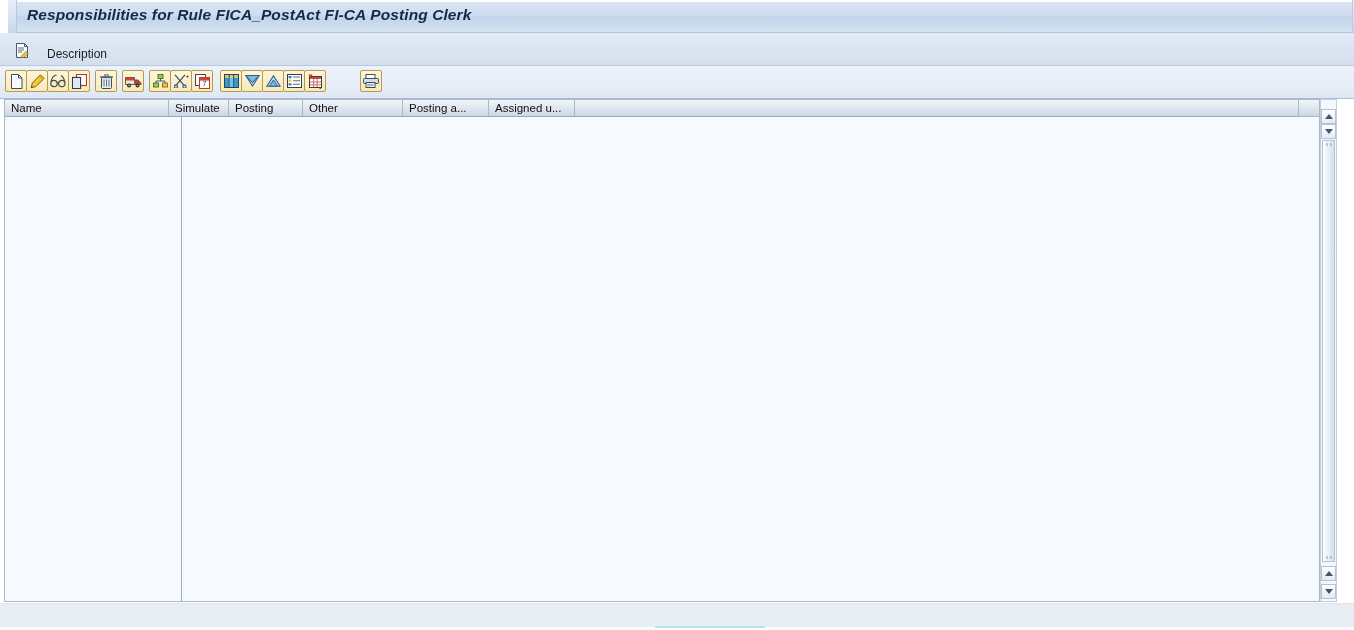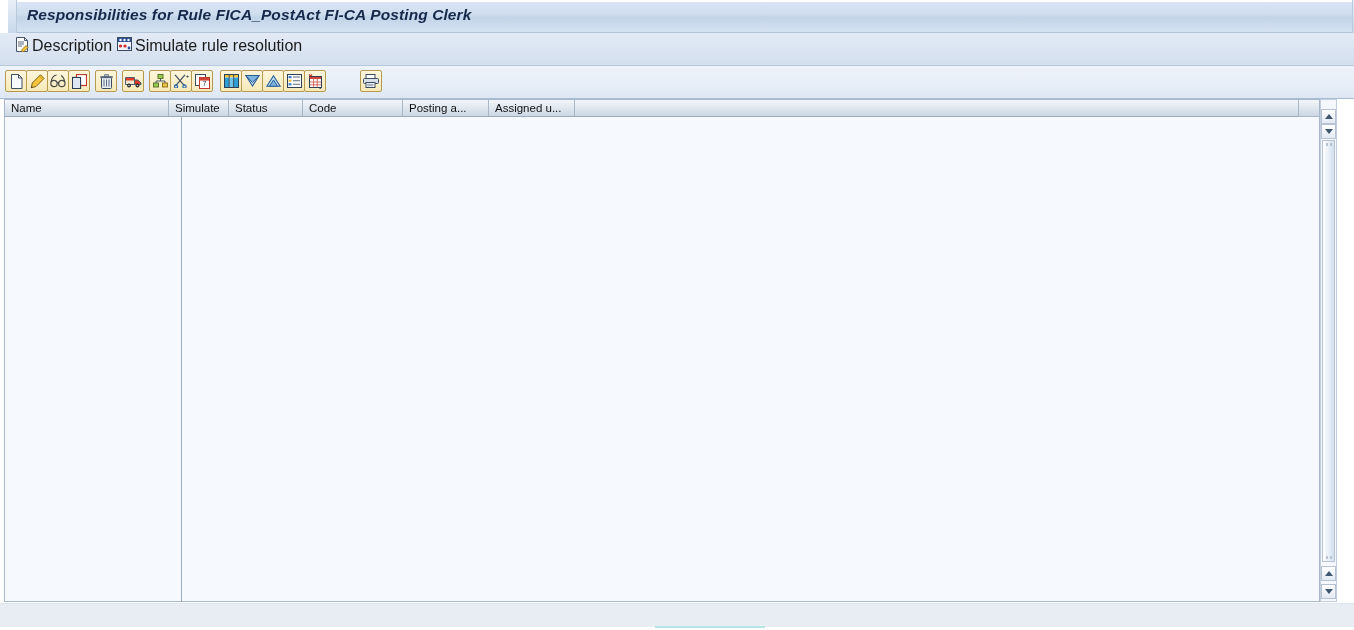--- a/index.html
+++ b/index.html
@@ -55,24 +55,24 @@
     width: 1354px; height: 33px;
     background: linear-gradient(to bottom, #e2eaf5 0%, #dbe5f2 50%, #d3dfee 100%);
     border-bottom: 1px solid #b8c8dc;
     box-sizing: border-box;
   }
   .funcbar-btn {
     position: absolute;
     top: 4px;
     height: 24px;
     display: flex;
-    align-items: flex-start;
-    gap: 3px;
+    align-items: flex-end;
+    gap: 18px;
     padding: 0 4px;
-    font-size: 16px;
+    font-size: 12px;
     color: #1b1b1b;
     cursor: default;
     white-space: nowrap;
   }
   .watermark {
     position: absolute;
     left: 254px; top: 36px;
     font-family: "Liberation Serif", serif;
     font-size: 24px;
     color: #f2c391;
@@ -281,35 +281,20 @@
         <svg width="14" height="15" viewBox="0 0 14 15">
           <path d="M1.5 0.5h8l3 3v11h-11z" fill="#fdfdfd" stroke="#47566b" stroke-width="1"></path>
           <path d="M9.5 0.5v3h3" fill="none" stroke="#47566b" stroke-width="1"></path>
           <path d="M3 5h6M3 7h6M3 9h4" stroke="#5a6b80" stroke-width="1"></path>
           <path d="M7 12.5l4-4 2 2-4 4-2.4.4z" fill="#f2c73c" stroke="#8a6c16" stroke-width=".8"></path>
         </svg>
       </span>
       <span>Description</span>
     </div>
 
-    <div class="funcbar-btn" style="left:113px;">
-      <span>
-        <svg width="15" height="14" viewBox="0 0 15 14">
-          <rect x="0.5" y="0.5" width="14" height="13" fill="#f3f5f8" stroke="#3a4a5e" stroke-width="1"></rect>
-          <rect x="1" y="1" width="13" height="4" fill="#2b4f9e"></rect>
-          <circle cx="3.5" cy="3" r="1.2" fill="#ffffff"></circle>
-          <circle cx="7.5" cy="3" r="1.2" fill="#ffffff"></circle>
-          <circle cx="11.5" cy="3" r="1.2" fill="#ffffff"></circle>
-          <circle cx="3.5" cy="9" r="1.6" fill="#d42a2a"></circle>
-          <circle cx="8" cy="9" r="1.6" fill="#d42a2a"></circle>
-          <circle cx="12" cy="11" r="1.4" fill="#2b4f9e"></circle>
-        </svg>
-      </span>
-      <span>Simulate rule resolution</span>
-    </div>
 
     <div class="watermark-ring"></div>
     <div class="watermark">www.tutorialkart.com</div>
   </div>
 
   <div class="apptoolbar">
 
     <div class="tbtn" style="left:5px;">
       <span>
         <svg width="15" height="15" viewBox="0 0 15 15">
@@ -478,22 +463,22 @@
           <rect x="3" y="6.5" width="10" height="6.8" fill="#f3f6fa" stroke="#8c99a8" stroke-width=".7"></rect>
           <text x="8" y="12" font-size="6.5" font-family="Liberation Sans, sans-serif" fill="#1f3a63" text-anchor="middle">12</text>
         </svg>
       </span>
     </div>
   </div>
 
   <div class="colheader">
     <div class="col" style="width:164px">Name</div>
     <div class="col" style="width:60px">Simulate</div>
-    <div class="col" style="width:74px">Status</div>
-    <div class="col" style="width:100px">Code</div>
+    <div class="col" style="width:74px">Posting</div>
+    <div class="col" style="width:100px">Other</div>
     <div class="col" style="width:86px">Posting a...</div>
     <div class="col" style="width:86px">Assigned u...</div>
     <div class="col" style="flex:1"></div>
   </div>
 
   <div class="corner-box"></div>
 
   <div class="gridbody">
     <div class="grid-vline" style="left:176px;"></div>
   </div>

